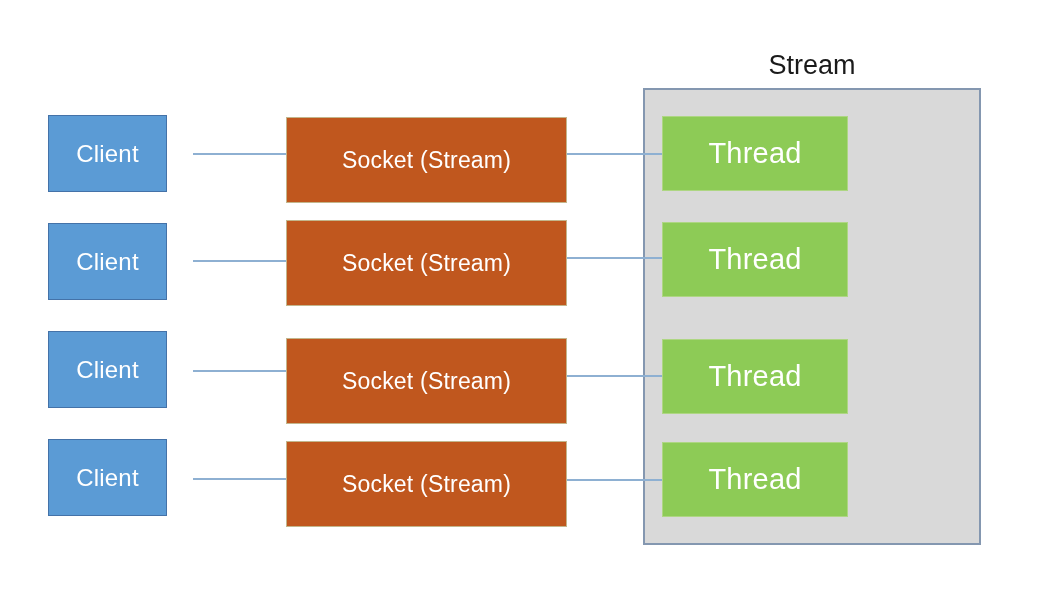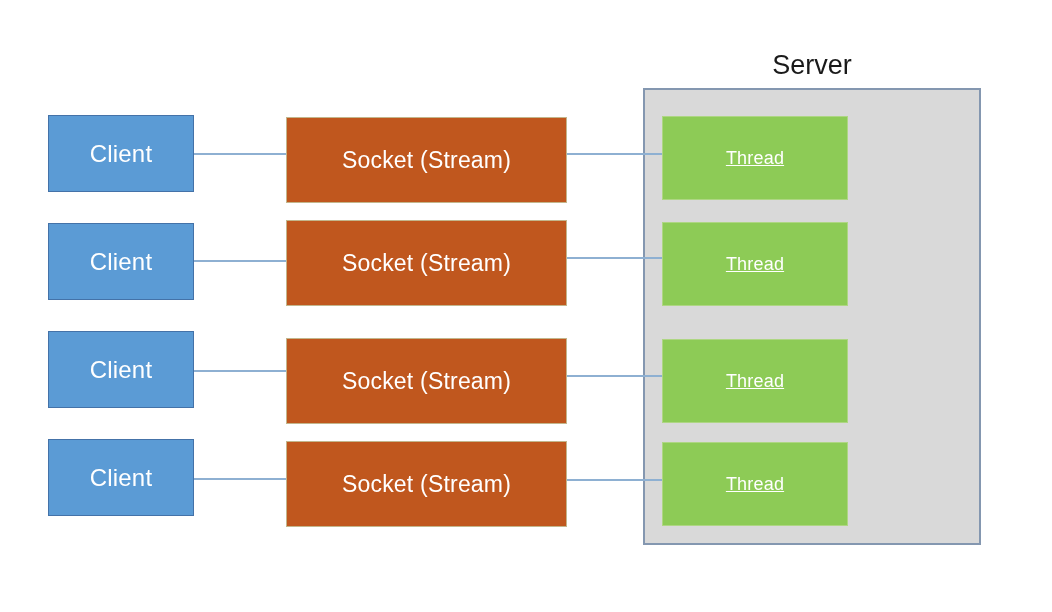--- a/index.html
+++ b/index.html
@@ -23,40 +23,39 @@
     position: absolute;
     display: flex;
     align-items: center;
     justify-content: center;
     color: #ffffff;
     box-sizing: border-box;
     text-align: center;
     letter-spacing: 0.2px;
   }
   .client {
-    width: 146px;
+    width: 119px;
     height: 77px;
     background: var(--client-fill, #5B9BD5);
     border: 1px solid var(--client-border, #4472A8);
     font-size: 24px;
   }
   .socket {
     width: 281px;
     height: 86px;
     background: var(--socket-fill, #C0571E);
     border: 1px solid var(--socket-border, #C3B68C);
     font-size: 23px;
   }
   .thread {
     width: 186px;
-    height: 84px;
+    height: 75px;
     background: var(--thread-fill, #8DCB56);
     border: 1px solid var(--thread-border, #AED683);
-    font-size: 18px;
-    text-decoration: underline;
+    font-size: 29px;
   }
   .server-box {
     position: absolute;
     left: 643px;
     top: 88px;
     width: 338px;
     height: 457px;
     background: var(--server-fill, #D9D9D9);
     border: 2px solid var(--server-border, #8497B0);
     box-sizing: border-box;
@@ -74,21 +73,21 @@
     position: absolute;
     height: 2px;
     background: var(--connector, #8EB0D2);
   }
 </style>
 </head>
 <body>
 
 <div class="canvas">
 
-  <div class="server-label">Server</div>
+  <div class="server-label">Stream</div>
   <div class="server-box"></div>
 
   <div class="line" style="left:193px; top:153px; width:94px;"></div>
   <div class="line" style="left:566px; top:153px; width:98px;"></div>
   <div class="box client" style="left:48px; top:115px;">Client</div>
   <div class="box socket" style="left:286px; top:117px;">Socket (Stream)</div>
   <div class="box thread" style="left:662px; top:116px;">Thread</div>
 
   <div class="line" style="left:193px; top:260px; width:94px;"></div>
   <div class="line" style="left:566px; top:257px; width:98px;"></div>

